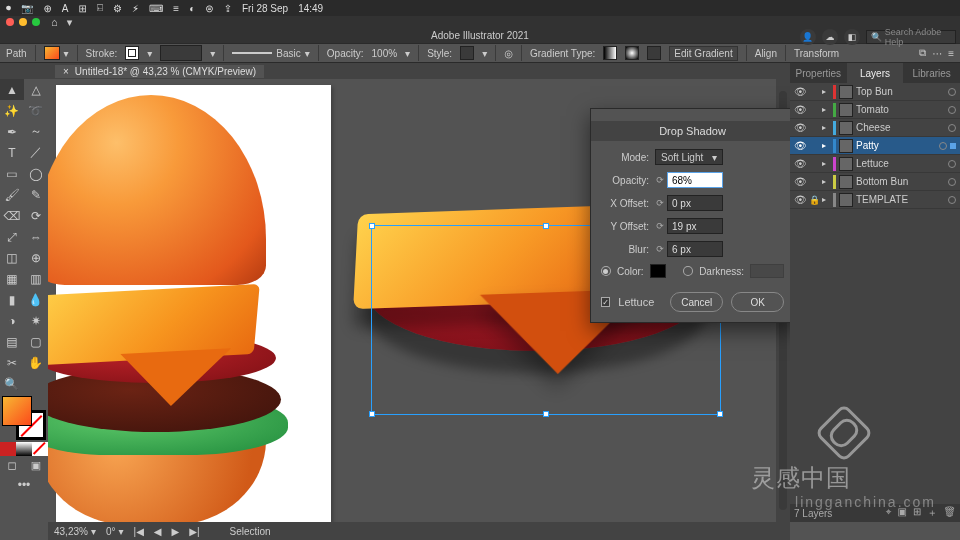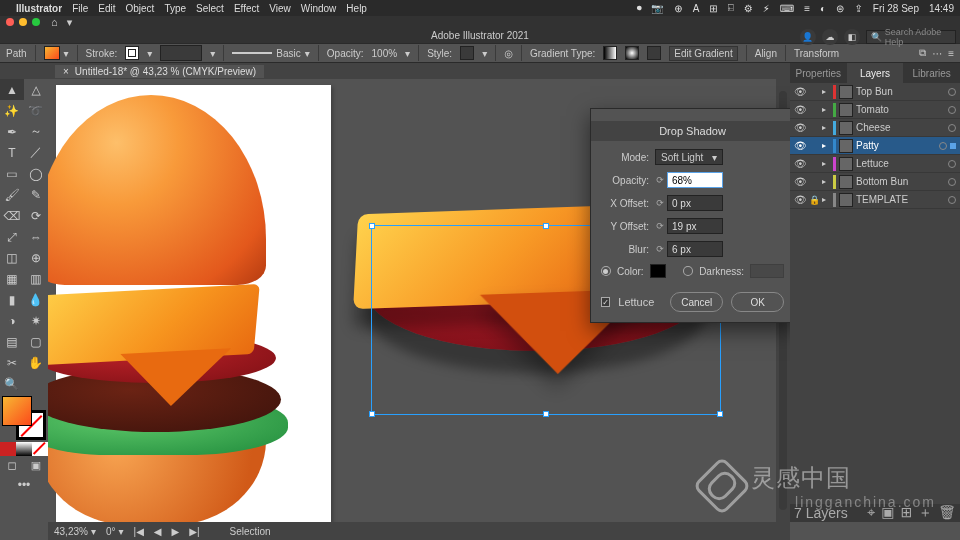--- a/index.html
+++ b/index.html
@@ -63,21 +63,21 @@
   .panel-tabs div.active{ background:#434343; color:#eee;}
   .layer-row{ display:flex; align-items:center; height:18px; padding:0 4px; gap:3px; border-bottom:1px solid #383838; font-size:10px;}
   .layer-row .vis{width:12px;text-align:center;}
   .layer-row .lock{width:10px;text-align:center;font-size:9px;}
   .layer-row .chev{width:8px;font-size:8px;}
   .layer-row .color-bar{width:3px;height:14px;}
   .layer-row .thumb{width:14px;height:14px;background:#666;border:1px solid #222;}
   .layer-row .name{flex:1;}
   .layer-row .target{width:8px;height:8px;border:1px solid #888;border-radius:50%;}
   .layer-row.selected{background:#285a8a;color:#fff;}
-  .panel-foot{margin-top:auto;height:18px;background:#383838;display:flex;align-items:center;font-size:14px;padding:0 4px;gap:6px;color:#aaa;}
+  .panel-foot{margin-top:auto;height:18px;background:#383838;display:flex;align-items:center;font-size:10px;padding:0 4px;gap:6px;color:#aaa;}
   .panel-foot .icons{margin-left:auto;display:flex;gap:6px;}
   
   .dialog { position:absolute; left:590px; top:108px; width:205px; background:#535353; border:1px solid #2a2a2a; box-shadow:0 8px 20px rgba(0,0,0,.5); }
   .dialog .title{height:20px;background:#434343;text-align:center;font-size:11px;color:#ddd;line-height:20px;margin-top:12px;}
   .dialog .body{padding:8px 10px;display:flex;flex-direction:column;gap:7px;}
   .drow{display:flex;align-items:center;gap:6px;font-size:10px;}
   .drow .lab{width:48px;text-align:right;color:#ccc;}
   .num-field{display:flex;align-items:center;}
   .linkicon{width:10px;height:14px;display:flex;align-items:center;justify-content:center;font-size:9px;color:#aaa;margin-right:2px;}
   .num-input{width:56px;height:16px;background:#3a3a3a;border:1px solid #222;color:#ddd;font-size:10px;padding:0 4px;display:flex;align-items:center;}
@@ -92,43 +92,30 @@
   .chk{width:10px;height:10px;border:1px solid #aaa;background:#3a3a3a;display:inline-flex;align-items:center;justify-content:center;font-size:8px;}
   .chk.on::after{content:"✓";color:#ddd;}
   .btn{height:20px;border:1px solid #888;border-radius:10px;display:flex;align-items:center;justify-content:center;font-size:10px;color:#ddd;background:#535353;}
   .btn.cancel{width:58px;} .btn.ok{width:58px;}
   
   .status{position:absolute;left:48px;right:170px;bottom:0;height:18px;background:#434343;display:flex;align-items:center;padding:0 6px;gap:10px;font-size:10px;color:#ccc;}
   .status .sel{display:flex;align-items:center;gap:3px;}
   .scrollbar-v{position:absolute;right:170px;top:79px;bottom:18px;width:14px;background:#434343;}
   .scrollbar-v .track{position:absolute;top:12px;bottom:12px;left:3px;right:3px;background:#3a3a3a;border-radius:4px;}
   .scrollbar-v .thumb{position:absolute;top:40%;height:60px;left:3px;right:3px;background:#666;border-radius:4px;}
-  .watermark{position:absolute;right:24px;bottom:30px;font-size:24px;color:rgba(220,220,220,.55);font-weight:300;letter-spacing:1px;display:flex;align-items:center;gap:8px;}
+  .watermark{position:absolute;right:24px;bottom:30px;font-size:24px;color:rgba(220,220,220,.55);font-weight:300;letter-spacing:1px;display:flex;align-items:center;gap:8px;flex-direction:column;}
   .watermark .sub{font-size:14px;letter-spacing:2px;display:block;color:rgba(220,220,220,.45);margin-left:44px;}
   .wm-logo{width:42px;height:42px;border:3px solid rgba(220,220,220,.55);transform:rotate(45deg);border-radius:8px;display:flex;align-items:center;justify-content:center;}
   .wm-logo::after{content:"";width:16px;height:24px;border:3px solid rgba(220,220,220,.55);border-radius:10px;}
   .top-right-cluster{position:absolute;right:4px;top:29px;display:flex;gap:6px;align-items:center;}
 </style>
 </head>
 <body>
 
 <div class="mac-menu">
-  <div class="left">
-    <span class="apple"></span>
-    <b>Illustrator</b>
-    <span>File</span>
-    <span>Edit</span>
-    <span>Object</span>
-    <span>Type</span>
-    <span>Select</span>
-    <span>Effect</span>
-    <span>View</span>
-    <span>Window</span>
-    <span>Help</span>
-  </div>
   <div class="right">
     <span>⏺</span>
     <span>📷</span>
     <span>⊕</span>
     <span>A</span>
     <span>⊞</span>
     <span>⍇</span>
     <span>⚙</span>
     <span>⚡︎</span>
     <span>⌨︎</span>

